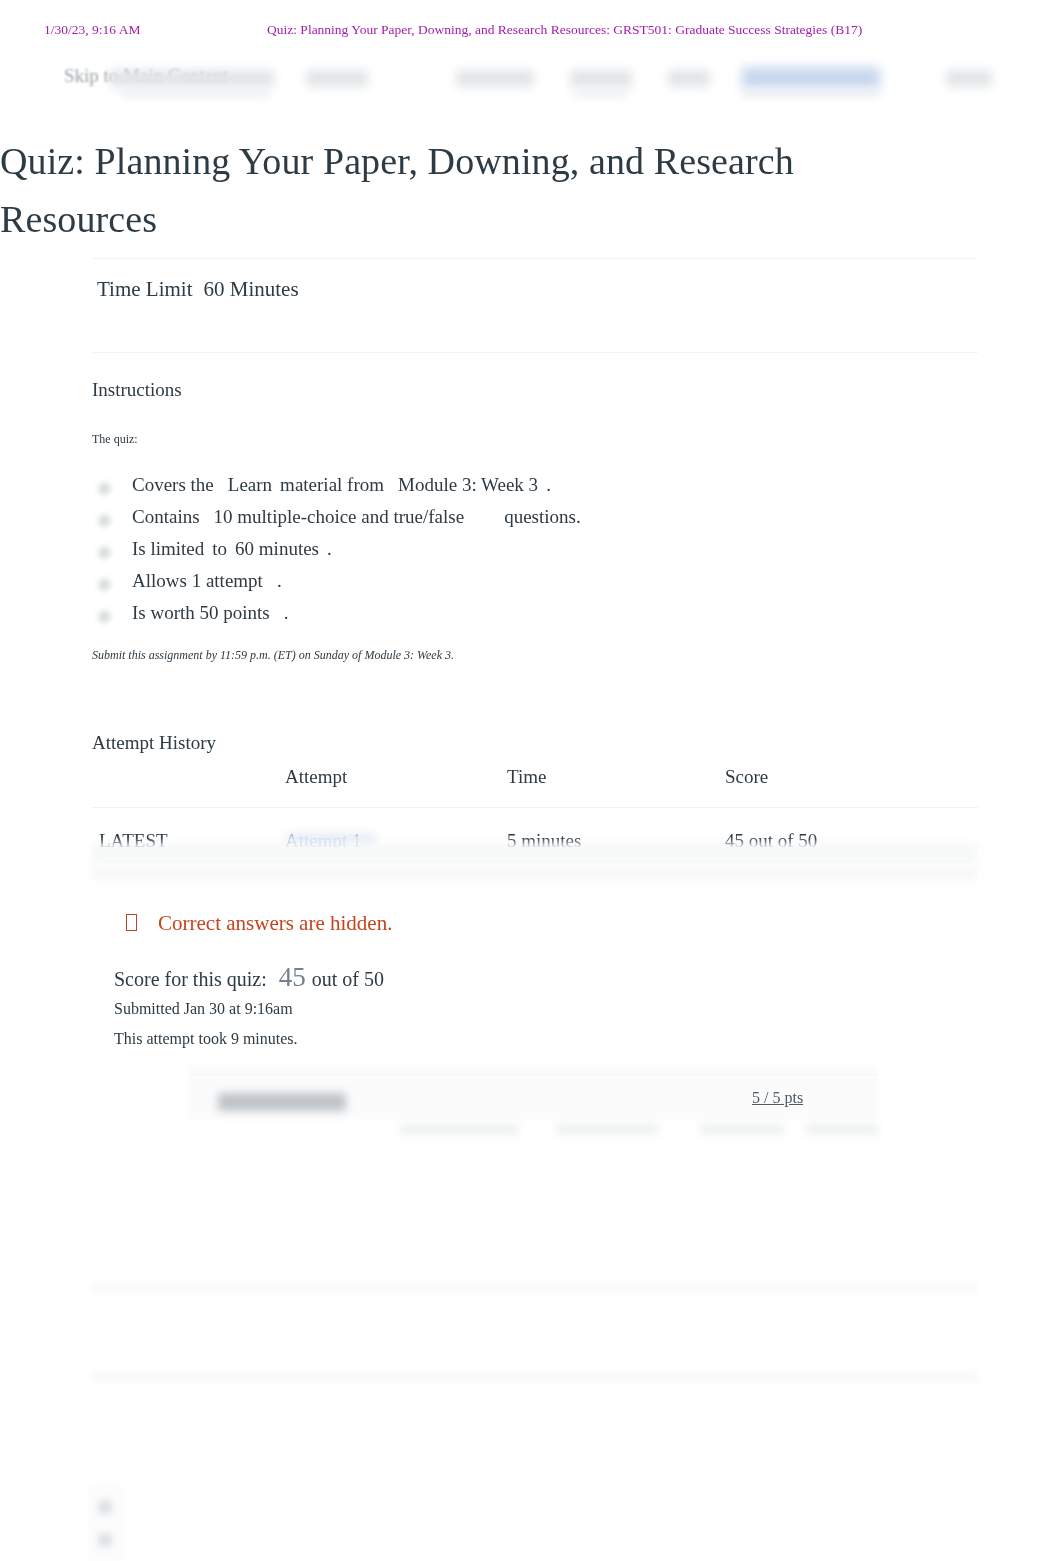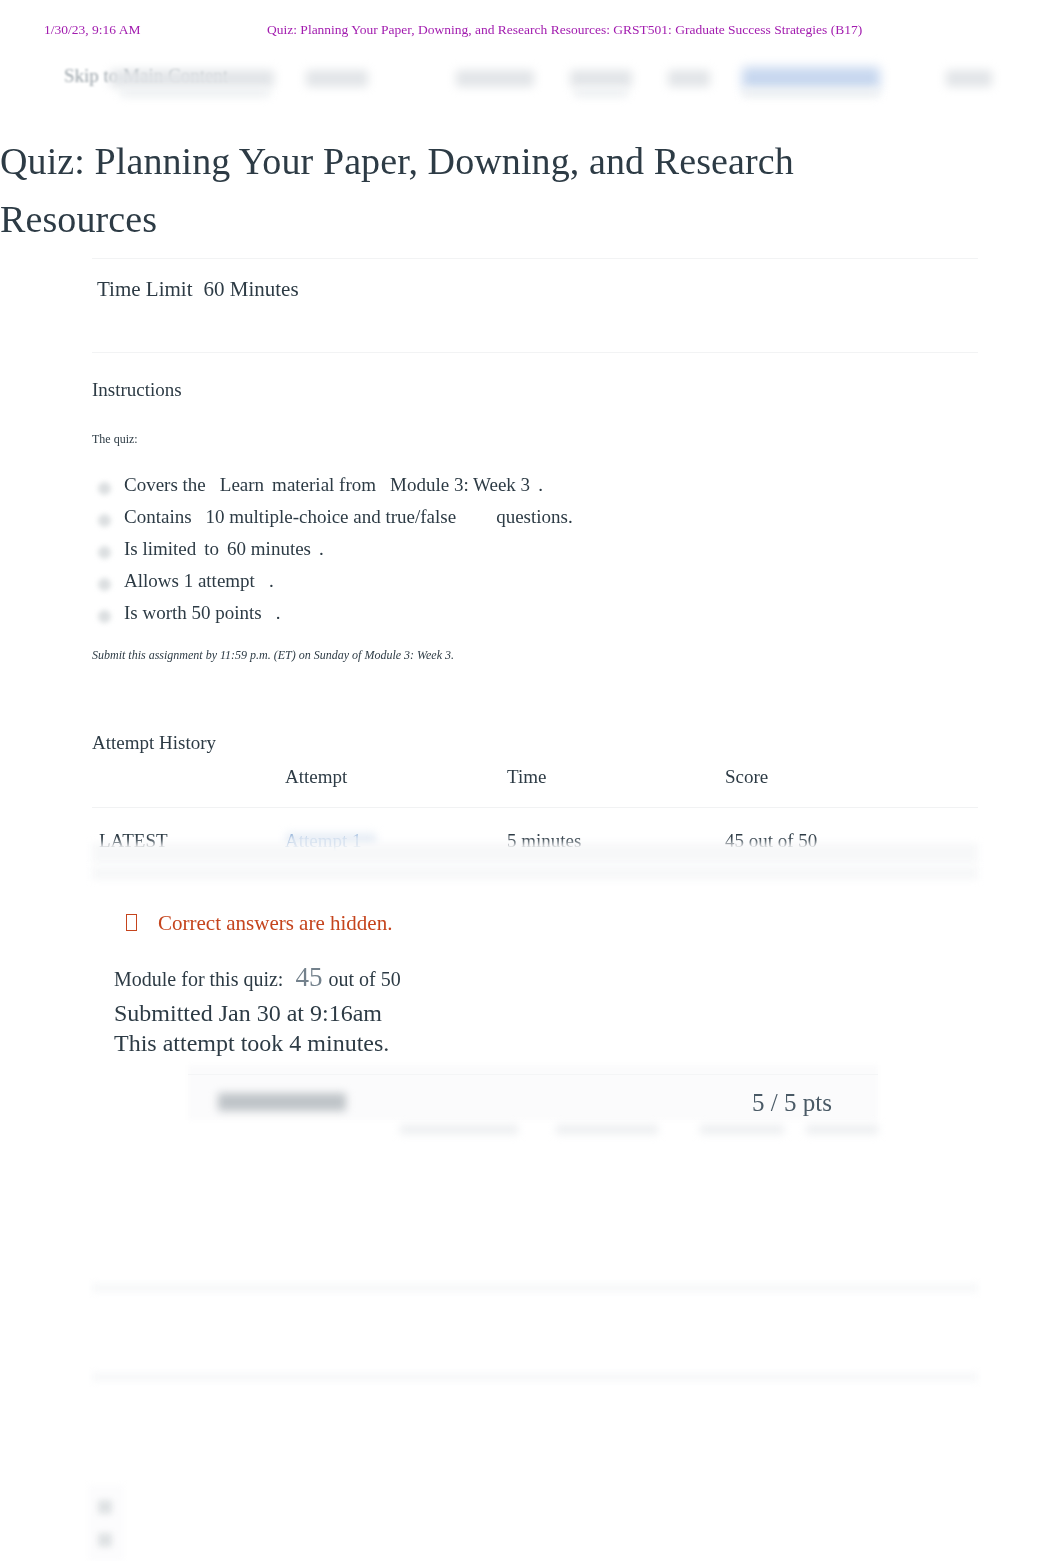--- a/index.html
+++ b/index.html
@@ -145,21 +145,21 @@
     left: 6px;
     top: 8px;
     width: 13px;
     height: 13px;
     border-radius: 50%;
     background: #dcdfe1;
     filter: blur(2.6px);
   }
   .bullet-text {
     position: absolute;
-    left: 32px;
+    left: 40px;
     top: 0;
   }
   .bullet-text .s { display: inline-block; width: 8px; }
   .bullet-text .s2 { display: inline-block; width: 14px; }
   .bullet-text .s3 { display: inline-block; width: 40px; }
 
   
   .attempt-head {
     position: absolute;
     left: 92px;
@@ -246,21 +246,21 @@
     white-space: nowrap;
   }
   .score-big {
     font-size: 27px;
     color: #73818c;
     padding: 0 6px 0 12px;
   }
   .sub-line {
     position: absolute;
     left: 114px;
-    font-size: 24px;
+    font-size: 16px;
     color: #2d3b45;
     white-space: nowrap;
   }
 
   
   .q-outer {
     position: absolute;
     left: 188px;
     top: 1065px;
     width: 690px;
@@ -284,23 +284,24 @@
     width: 128px;
     height: 18px;
     background: #bfc4c8;
     filter: blur(4.5px);
     border-radius: 2px;
   }
   .q-pts {
     position: absolute;
     left: 752px;
     top: 1089px;
-    font-size: 25px;
+    font-size: 16px;
     color: #4a5a66;
     white-space: nowrap;
+    text-decoration: underline;
   }
   .q-foot-blur {
     position: absolute;
     top: 1125px;
     height: 9px;
     background: #eceef0;
     filter: blur(4px);
   }
 
   
@@ -413,24 +414,24 @@
 <div class="att-link-blur"></div>
 <div class="att-band" style="top:843px;"></div>
 <div class="att-band" style="top:866px;height:14px;"></div>
 
 <div class="warn-row">
   <span class="warn-icon"></span>
   <span class="warn-text">Correct answers are hidden.</span>
 </div>
 
 <div class="score-line">
-  <span>Module for this quiz:</span><span class="score-big">45</span><span>out of 50</span>
+  <span>Score for this quiz:</span><span class="score-big">45</span><span>out of 50</span>
 </div>
 <div class="sub-line" style="top:1000px;">Submitted Jan 30 at 9:16am</div>
-<div class="sub-line" style="top:1030px;">This attempt took 4 minutes.</div>
+<div class="sub-line" style="top:1030px;">This attempt took 9 minutes.</div>
 
 <div class="q-outer"></div>
 <div class="q-header"></div>
 <div class="q-name-blur"></div>
 <div class="q-pts">5 / 5 pts</div>
 <div class="q-foot-blur" style="left:400px;width:118px;"></div>
 <div class="q-foot-blur" style="left:556px;width:102px;"></div>
 <div class="q-foot-blur" style="left:700px;width:84px;"></div>
 <div class="q-foot-blur" style="left:806px;width:72px;"></div>
 

